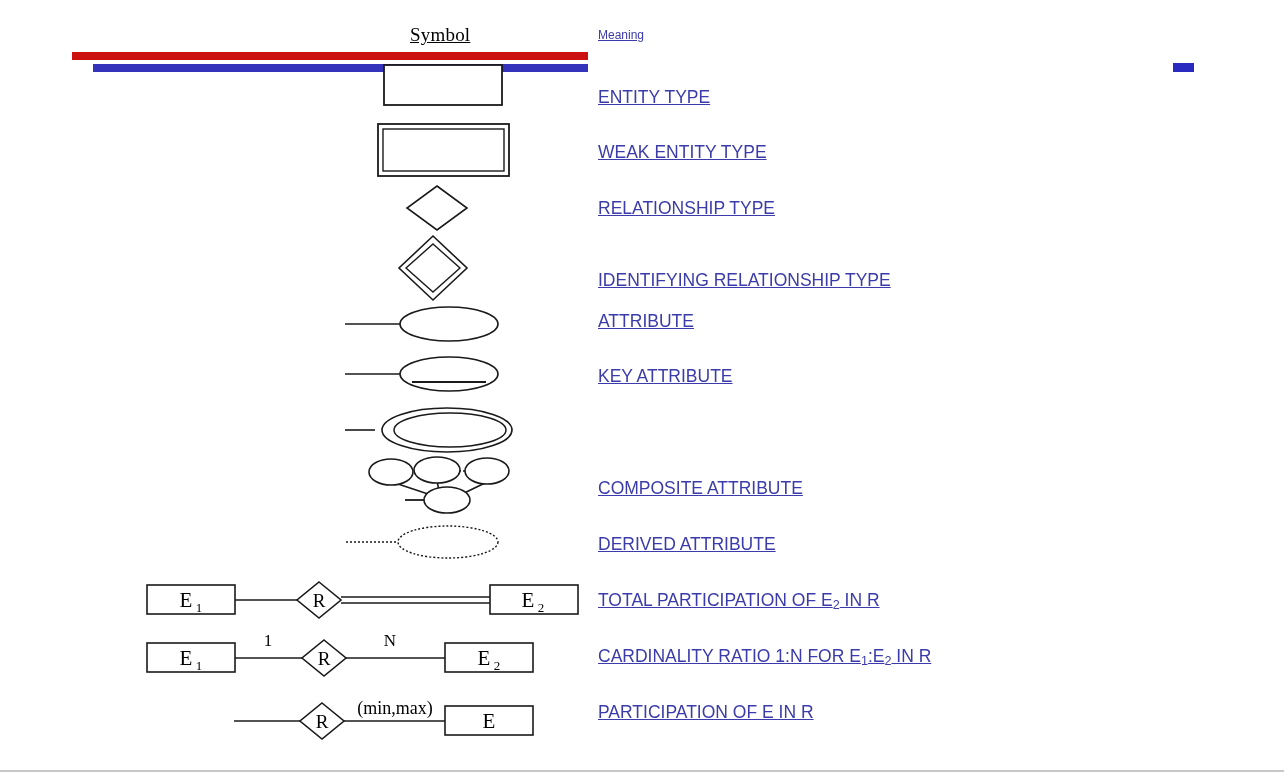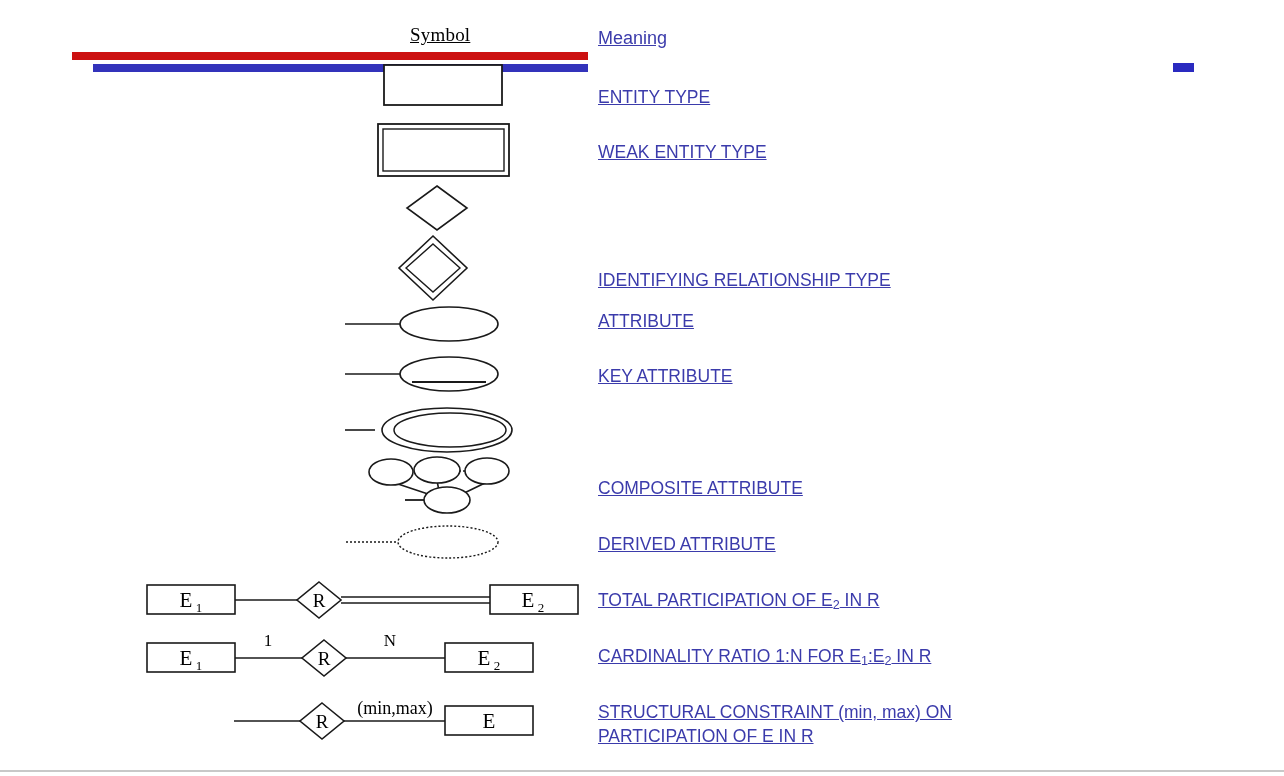--- a/index.html
+++ b/index.html
@@ -31,21 +31,21 @@
     color: #000000;
     text-decoration: underline;
     letter-spacing: 0.2px;
     white-space: nowrap;
   }
   .hdr-meaning {
     position: absolute;
     left: 598px;
     top: 28px;
     font-family: "Liberation Sans", sans-serif;
-    font-size: 18px;
+    font-size: 12px;
     color: #3b3bab;
     text-decoration: underline;
     white-space: nowrap;
   }
   .bar-red {
     position: absolute;
     left: 72px;
     top: 52px;
     width: 516px;
     height: 8px;
@@ -209,33 +209,33 @@
       <text x="322" y="728" font-size="19" text-anchor="middle">R</text>
       <line x1="344" y1="721" x2="445" y2="721" stroke="#1a1a1a" stroke-width="1.6"></line>
       <text x="395" y="714" font-size="18" text-anchor="middle">(min,max)</text>
       <rect x="445" y="706" width="88" height="29" fill="#ffffff" stroke="#1a1a1a" stroke-width="1.6"></rect>
       <text x="489" y="728" font-size="21" text-anchor="middle">E</text>
     </g>
   </svg>
 
   <div class="meaning" style="top:85px">ENTITY TYPE</div>
   <div class="meaning" style="top:140px">WEAK ENTITY TYPE</div>
+  <div class="meaning" style="top:196px">RELATIONSHIP TYPE</div>
   <div class="meaning" style="top:268px">IDENTIFYING RELATIONSHIP TYPE</div>
   <div class="meaning" style="top:309px">ATTRIBUTE</div>
   <div class="meaning" style="top:364px">KEY ATTRIBUTE</div>
   <div class="meaning" style="top:476px">COMPOSITE ATTRIBUTE</div>
   <div class="meaning" style="top:532px">DERIVED ATTRIBUTE</div>
 
   <div class="meaning" style="top:588px">
     <span>TOTAL PARTICIPATION OF E</span><sub>2</sub><span> IN R</span>
   </div>
 
   <div class="meaning" style="top:644px">
     <span>CARDINALITY RATIO 1:N FOR E</span><sub>1</sub><span>:E</span><sub>2</sub><span> IN R</span>
   </div>
 
   <div class="meaning" style="top:700px">
-    <div>STRUCTURAL CONSTRAINT (min, max) ON</div>
     <div>PARTICIPATION OF E IN R</div>
   </div>
 
   <div class="footer-rule"></div>
 </div>
 
 </body></html>

